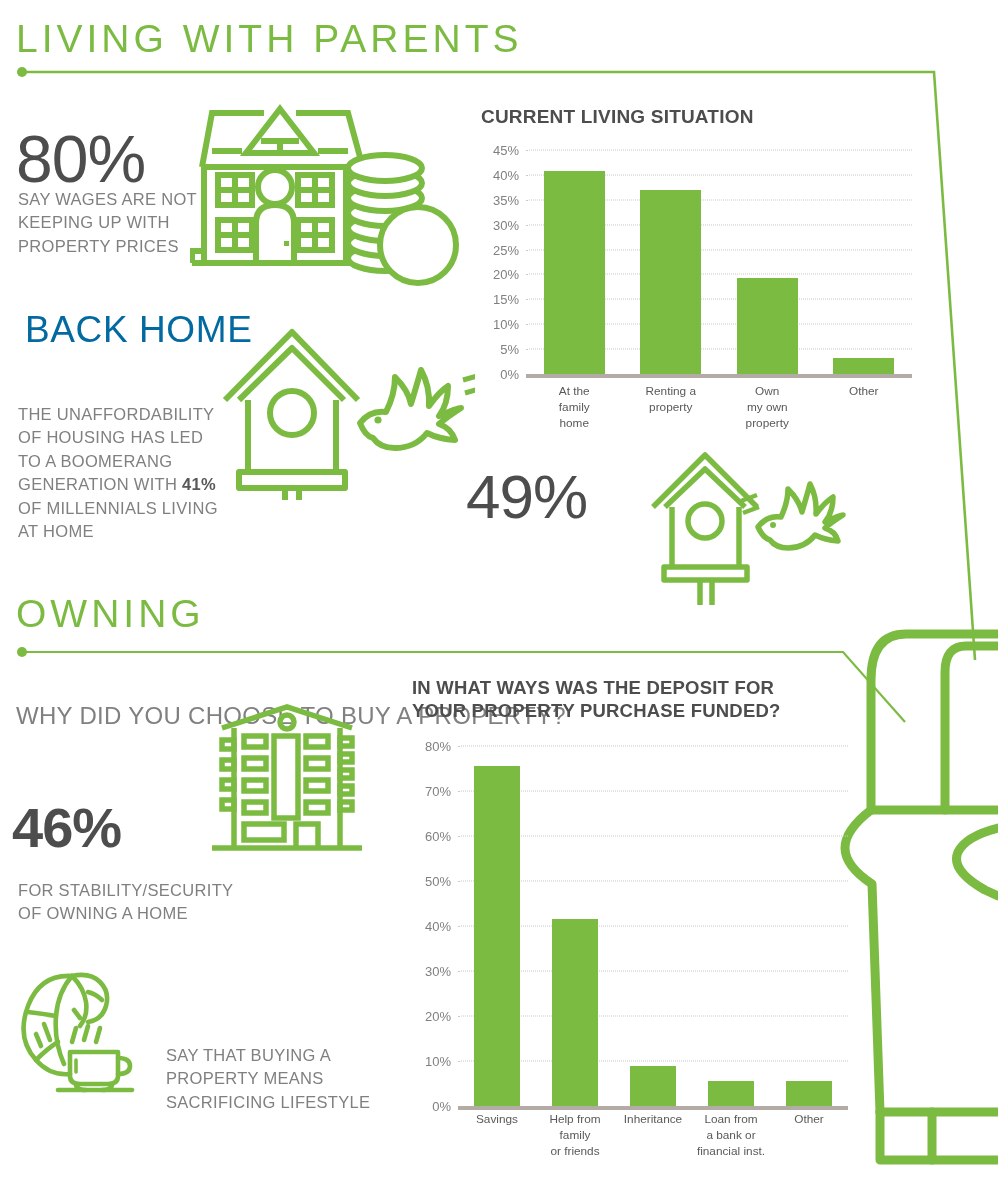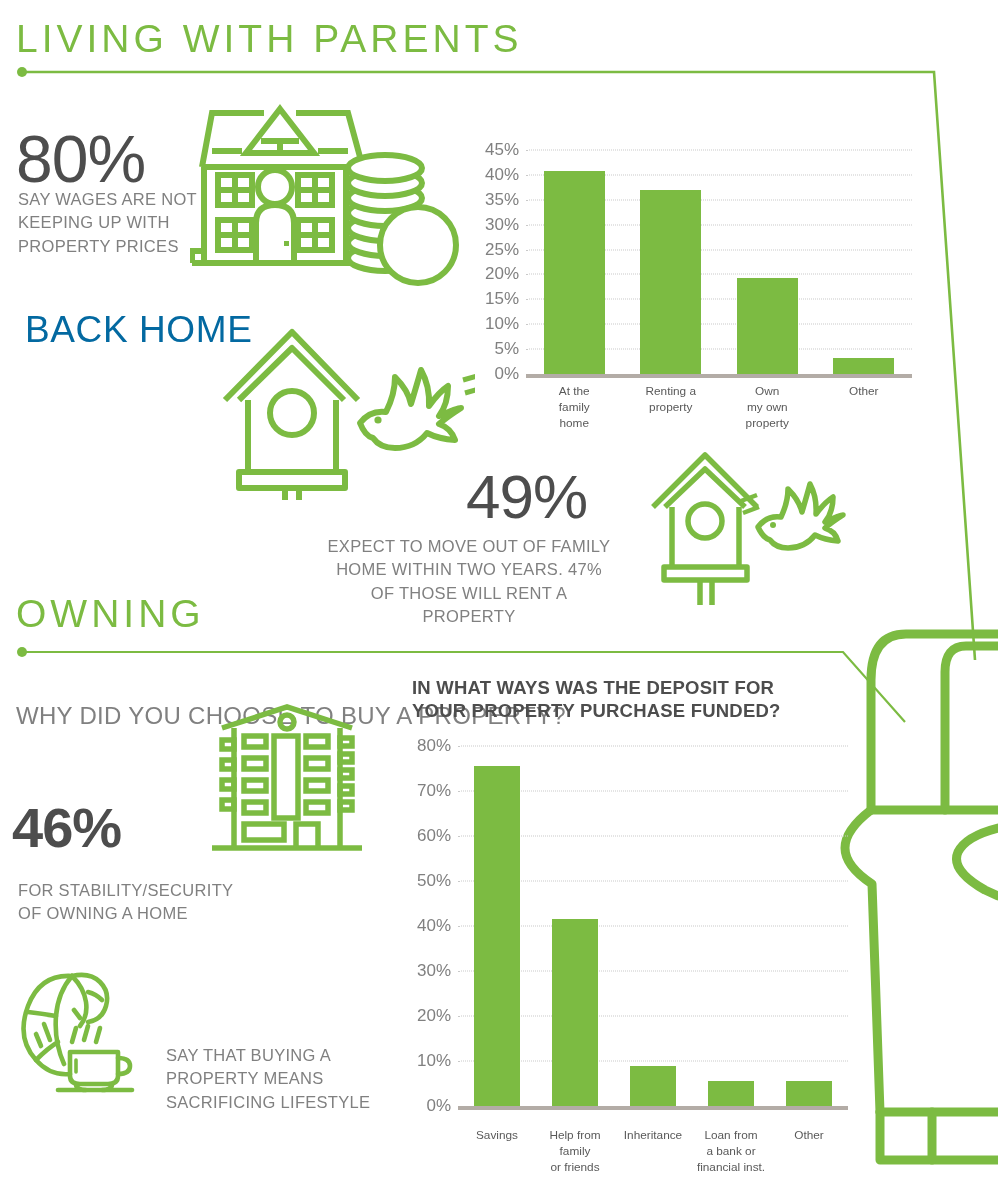--- a/index.html
+++ b/index.html
@@ -75,21 +75,21 @@
     white-space:pre-line;
   }
   #chart1-title{left:481px;top:106px;font-size:19px;}
   #chart2-title{left:412px;top:676px;font-size:18.5px;line-height:1.25;}
 
   .plot{position:absolute;}
   .ytick{
     position:absolute;right:100%;
     transform:translateY(-50%);
     padding-right:7px;
-    font-size:17px;color:#808080;white-space:nowrap;
+    font-size:13px;color:#808080;white-space:nowrap;
   }
   .gridline{
     position:absolute;left:0;right:0;height:0;
     border-top:1px dotted #c9c9c9;
     transform:translateY(-50%);
   }
   .axis{
     position:absolute;left:0;right:0;bottom:-4px;height:4px;
     background:#b3aca6;
   }
@@ -101,21 +101,21 @@
     font-size:11.8px;color:#595959;text-align:center;
     line-height:1.35;white-space:pre-line;
   }
 
   
   #chart1-plot{left:526px;top:150px;width:386px;height:224px;}
   #chart1-plot .xlabel{margin-top:10px;}
 
   
   #chart2-plot{left:458px;top:746px;width:390px;height:360px;}
-  #chart2-plot .xlabel{margin-top:22px;}
+  #chart2-plot .xlabel{margin-top:6px;}
 </style>
 </head>
 <body>
 
 <div class="page">
 
   <svg class="frame" viewBox="0 0 998 1184">
 
     <g stroke="#7CBB42" fill="none">
       <path d="M24 72 L934 72 L975 660" stroke-width="2.6" stroke-linejoin="miter"></path>
@@ -187,56 +187,57 @@
       <ellipse cx="195" cy="133" rx="37" ry="13"></ellipse>
       <ellipse cx="195" cy="118" rx="37" ry="13"></ellipse>
       <ellipse cx="195" cy="103" rx="37" ry="13"></ellipse>
       <ellipse cx="195" cy="88" rx="37" ry="13"></ellipse>
       <ellipse cx="195" cy="73" rx="37" ry="13"></ellipse>
       <circle cx="228" cy="150" r="38"></circle>
     </g>
   </svg>
 
   <div id="backhome">BACK HOME</div>
+  <div class="caption" id="cap-backhome"><span>THE UNAFFORDABILITY OF HOUSING HAS LED TO A BOOMERANG GENERATION WITH </span><b>41%</b><span> OF MILLENNIALS LIVING AT HOME</span></div>
 
   <svg style="position:absolute;left:215px;top:320px;width:260px;height:180px;" viewBox="0 0 260 180">
     <g stroke="#7CBB42" fill="none" stroke-width="6" stroke-linejoin="round">
       <path d="M10 80 L77 12 L143 80"></path>
       <path d="M24 80 L77 28 L129 80"></path>
       <path d="M33 80 L33 152"></path>
       <path d="M121 80 L121 152"></path>
       <circle cx="77" cy="93" r="22"></circle>
       <rect x="24" y="152" width="106" height="16"></rect>
       <path d="M70 168 L70 180 M84 168 L84 180"></path>
 
       <path d="M145 103 Q155 90 171 92 Q180 74 180 57 Q193 70 196 84 Q202 64 206 50 Q215 66 214 86 Q224 72 233 66 Q233 84 224 96 Q242 88 246 88 Q232 97 224 104 Q236 108 240 120 Q224 119 212 113 Q200 128 180 128 Q165 128 158 118 Q150 116 145 103 Z"></path>
       <circle cx="163" cy="100" r="3.6" fill="#7CBB42" stroke="none"></circle>
       <path d="M248 60 L262 56 M250 73 L264 69" stroke-width="5"></path>
     </g>
   </svg>
 
   <div class="bignum" id="stat49">49%</div>
-  <div class="caption" id="cap49">EXPECT TO MOVE OUT OF FAMILY HOME WITHIN TWO YEARS. 47% OF THOSE WILL RENT A PROPERTY</div>
 
   <svg style="position:absolute;left:645px;top:445px;width:210px;height:160px;" viewBox="0 0 210 160">
     <g stroke="#7CBB42" fill="none" stroke-width="5.5" stroke-linejoin="round">
       <path d="M8 62 L60 10 L112 62"></path>
       <path d="M20 62 L60 24 L100 62"></path>
       <path d="M27 62 L27 122"></path>
       <path d="M94 62 L94 122"></path>
       <circle cx="60" cy="76" r="17"></circle>
       <rect x="19" y="122" width="83" height="13"></rect>
       <path d="M55 135 L55 160 M67 135 L67 160"></path>
 
       <path d="M113 82 Q122 70 136 72 Q143 57 143 44 Q154 55 157 67 Q162 50 165 39 Q172 52 171 69 Q180 57 188 52 Q188 67 180 77 Q195 70 198 70 Q187 77 180 83 Q190 86 193 96 Q180 95 170 90 Q160 103 143 103 Q131 103 125 95 Q118 93 113 82 Z"></path>
       <circle cx="128" cy="80" r="3" fill="#7CBB42" stroke="none"></circle>
       <path d="M96 56 L112 50 M98 68 L114 62" stroke-width="4.5"></path>
     </g>
   </svg>
 
+  <div class="chart-title" id="chart1-title">CURRENT LIVING SITUATION</div>
   <div class="plot" id="chart1-plot">
     <div class="axis"></div>
   <div class="ytick" style="top: 224px;">0%</div>
       <div class="gridline" style="top: 199.111px;"></div>
       <div class="ytick" style="top: 199.111px;">5%</div>
       <div class="gridline" style="top: 174.222px;"></div>
       <div class="ytick" style="top: 174.222px;">10%</div>
       <div class="gridline" style="top: 149.333px;"></div>
       <div class="ytick" style="top: 149.333px;">15%</div>
       <div class="gridline" style="top: 124.444px;"></div>

